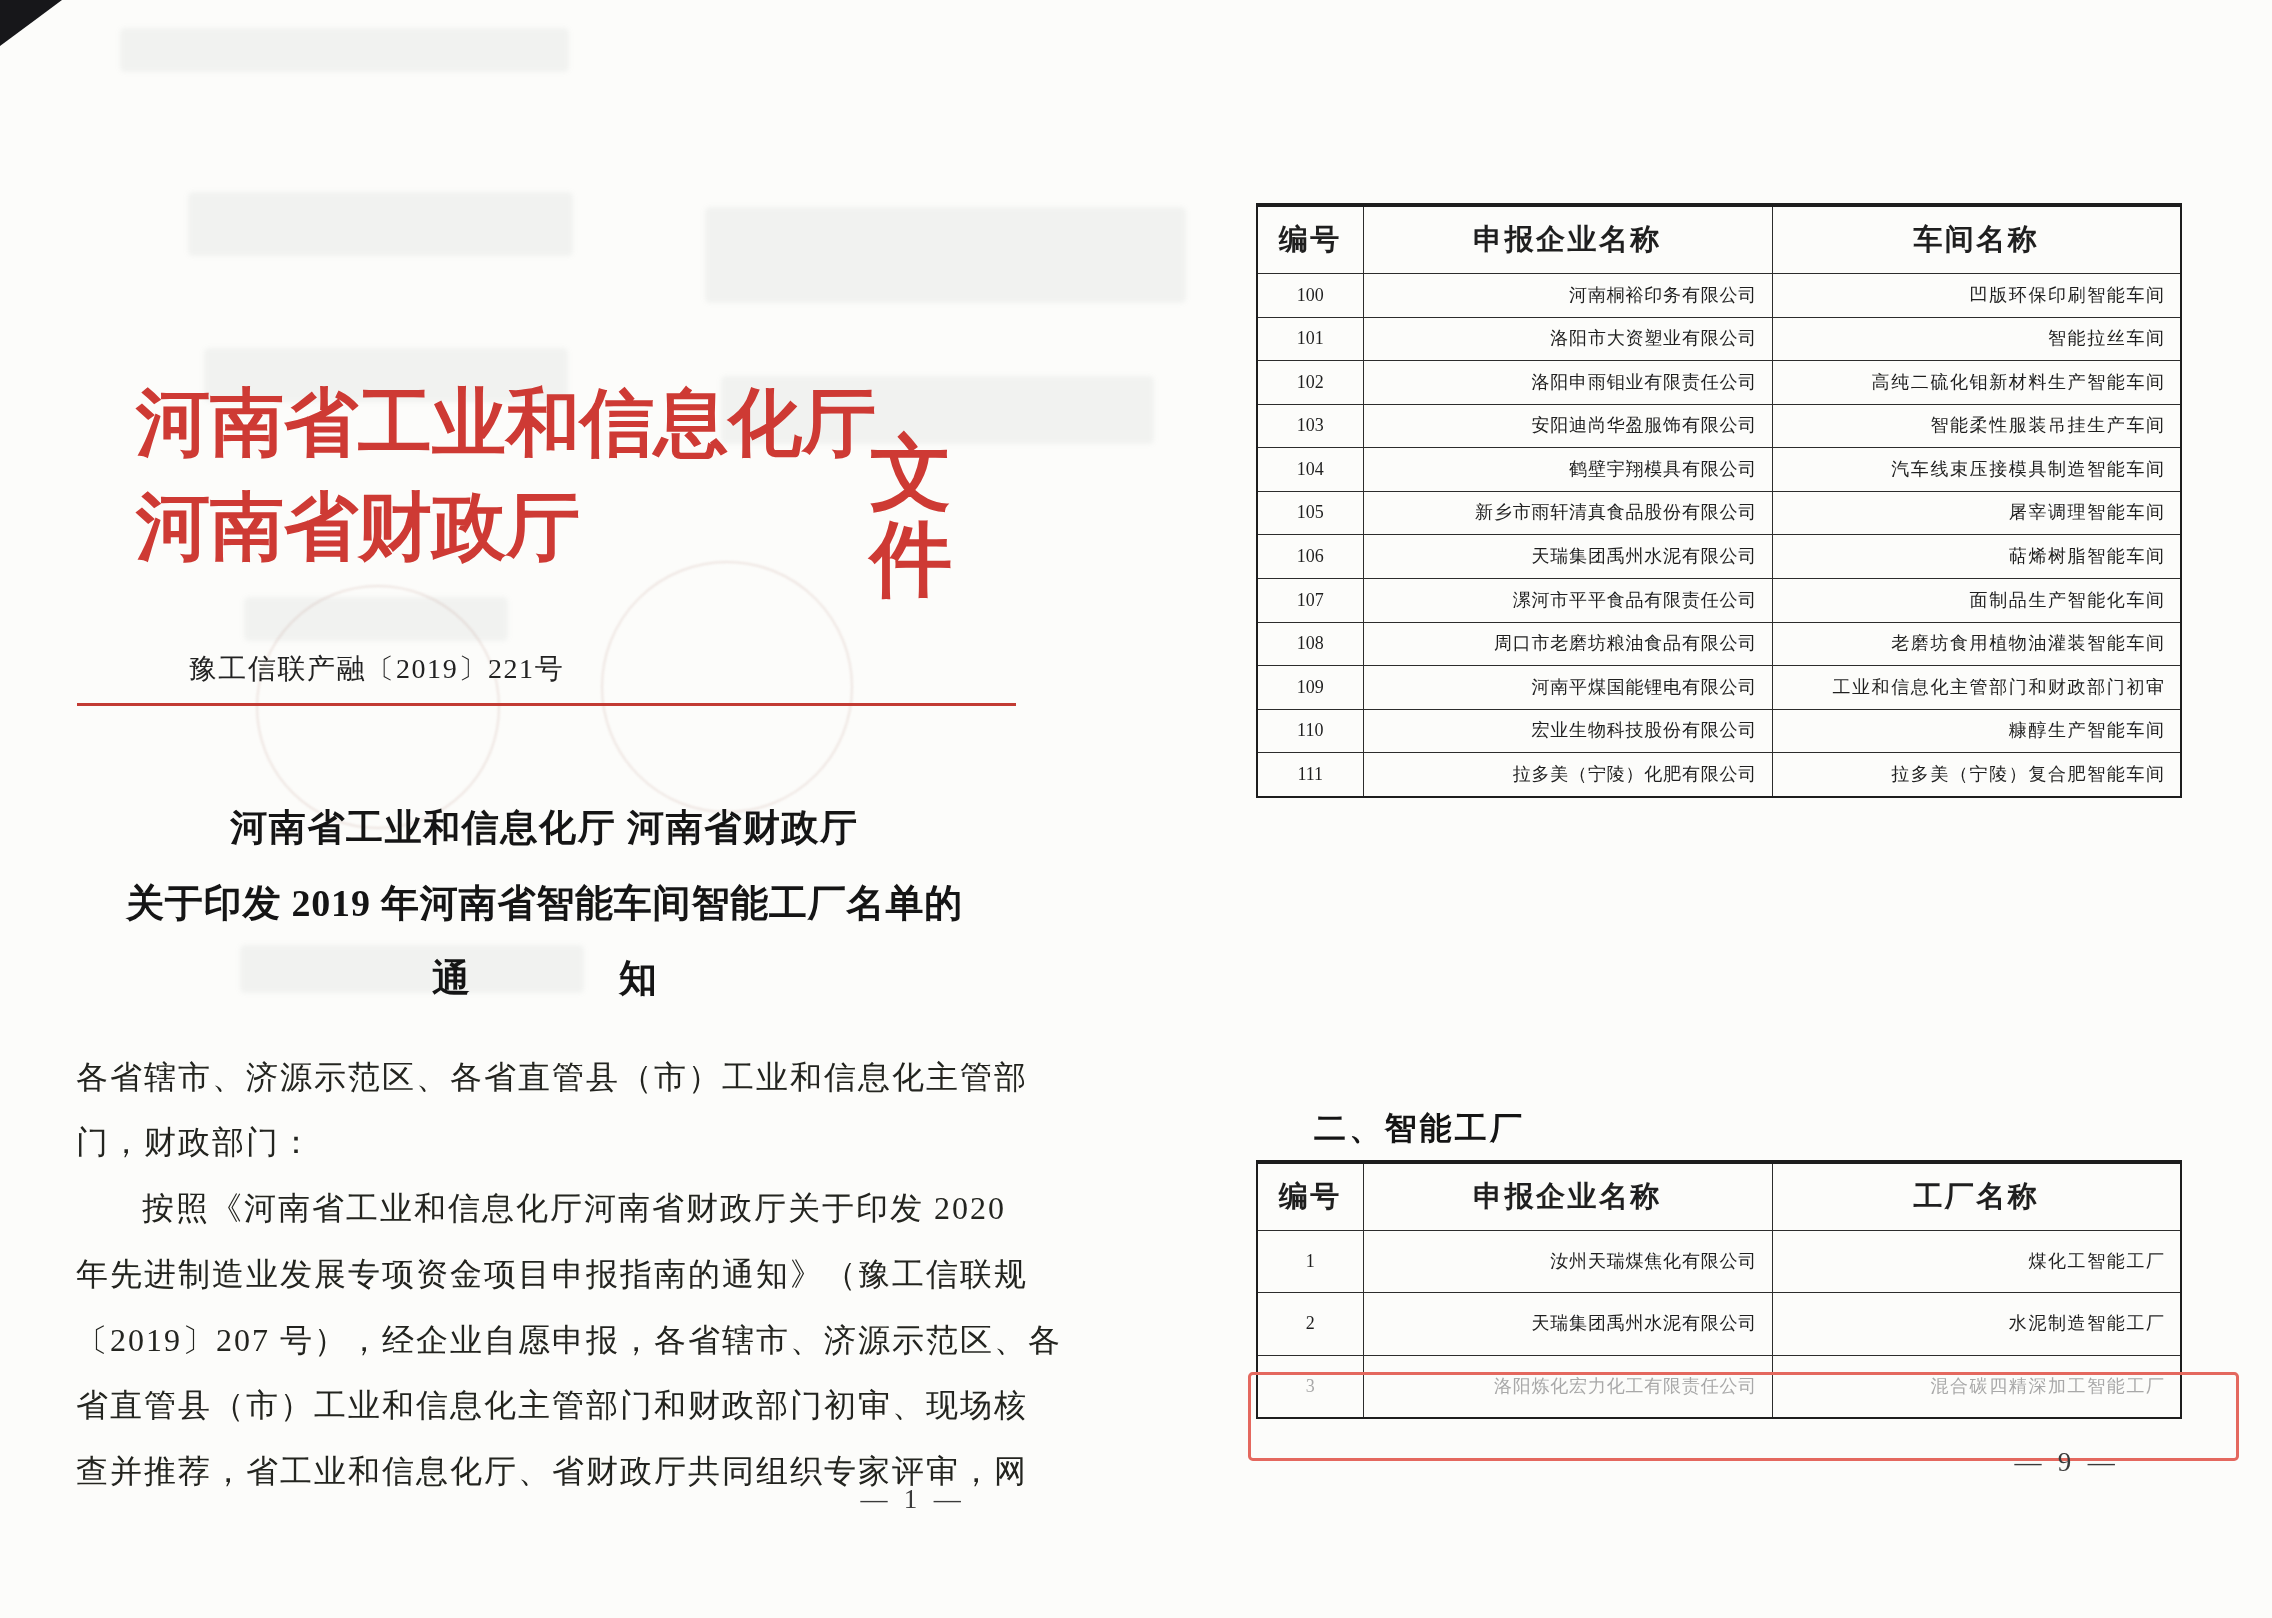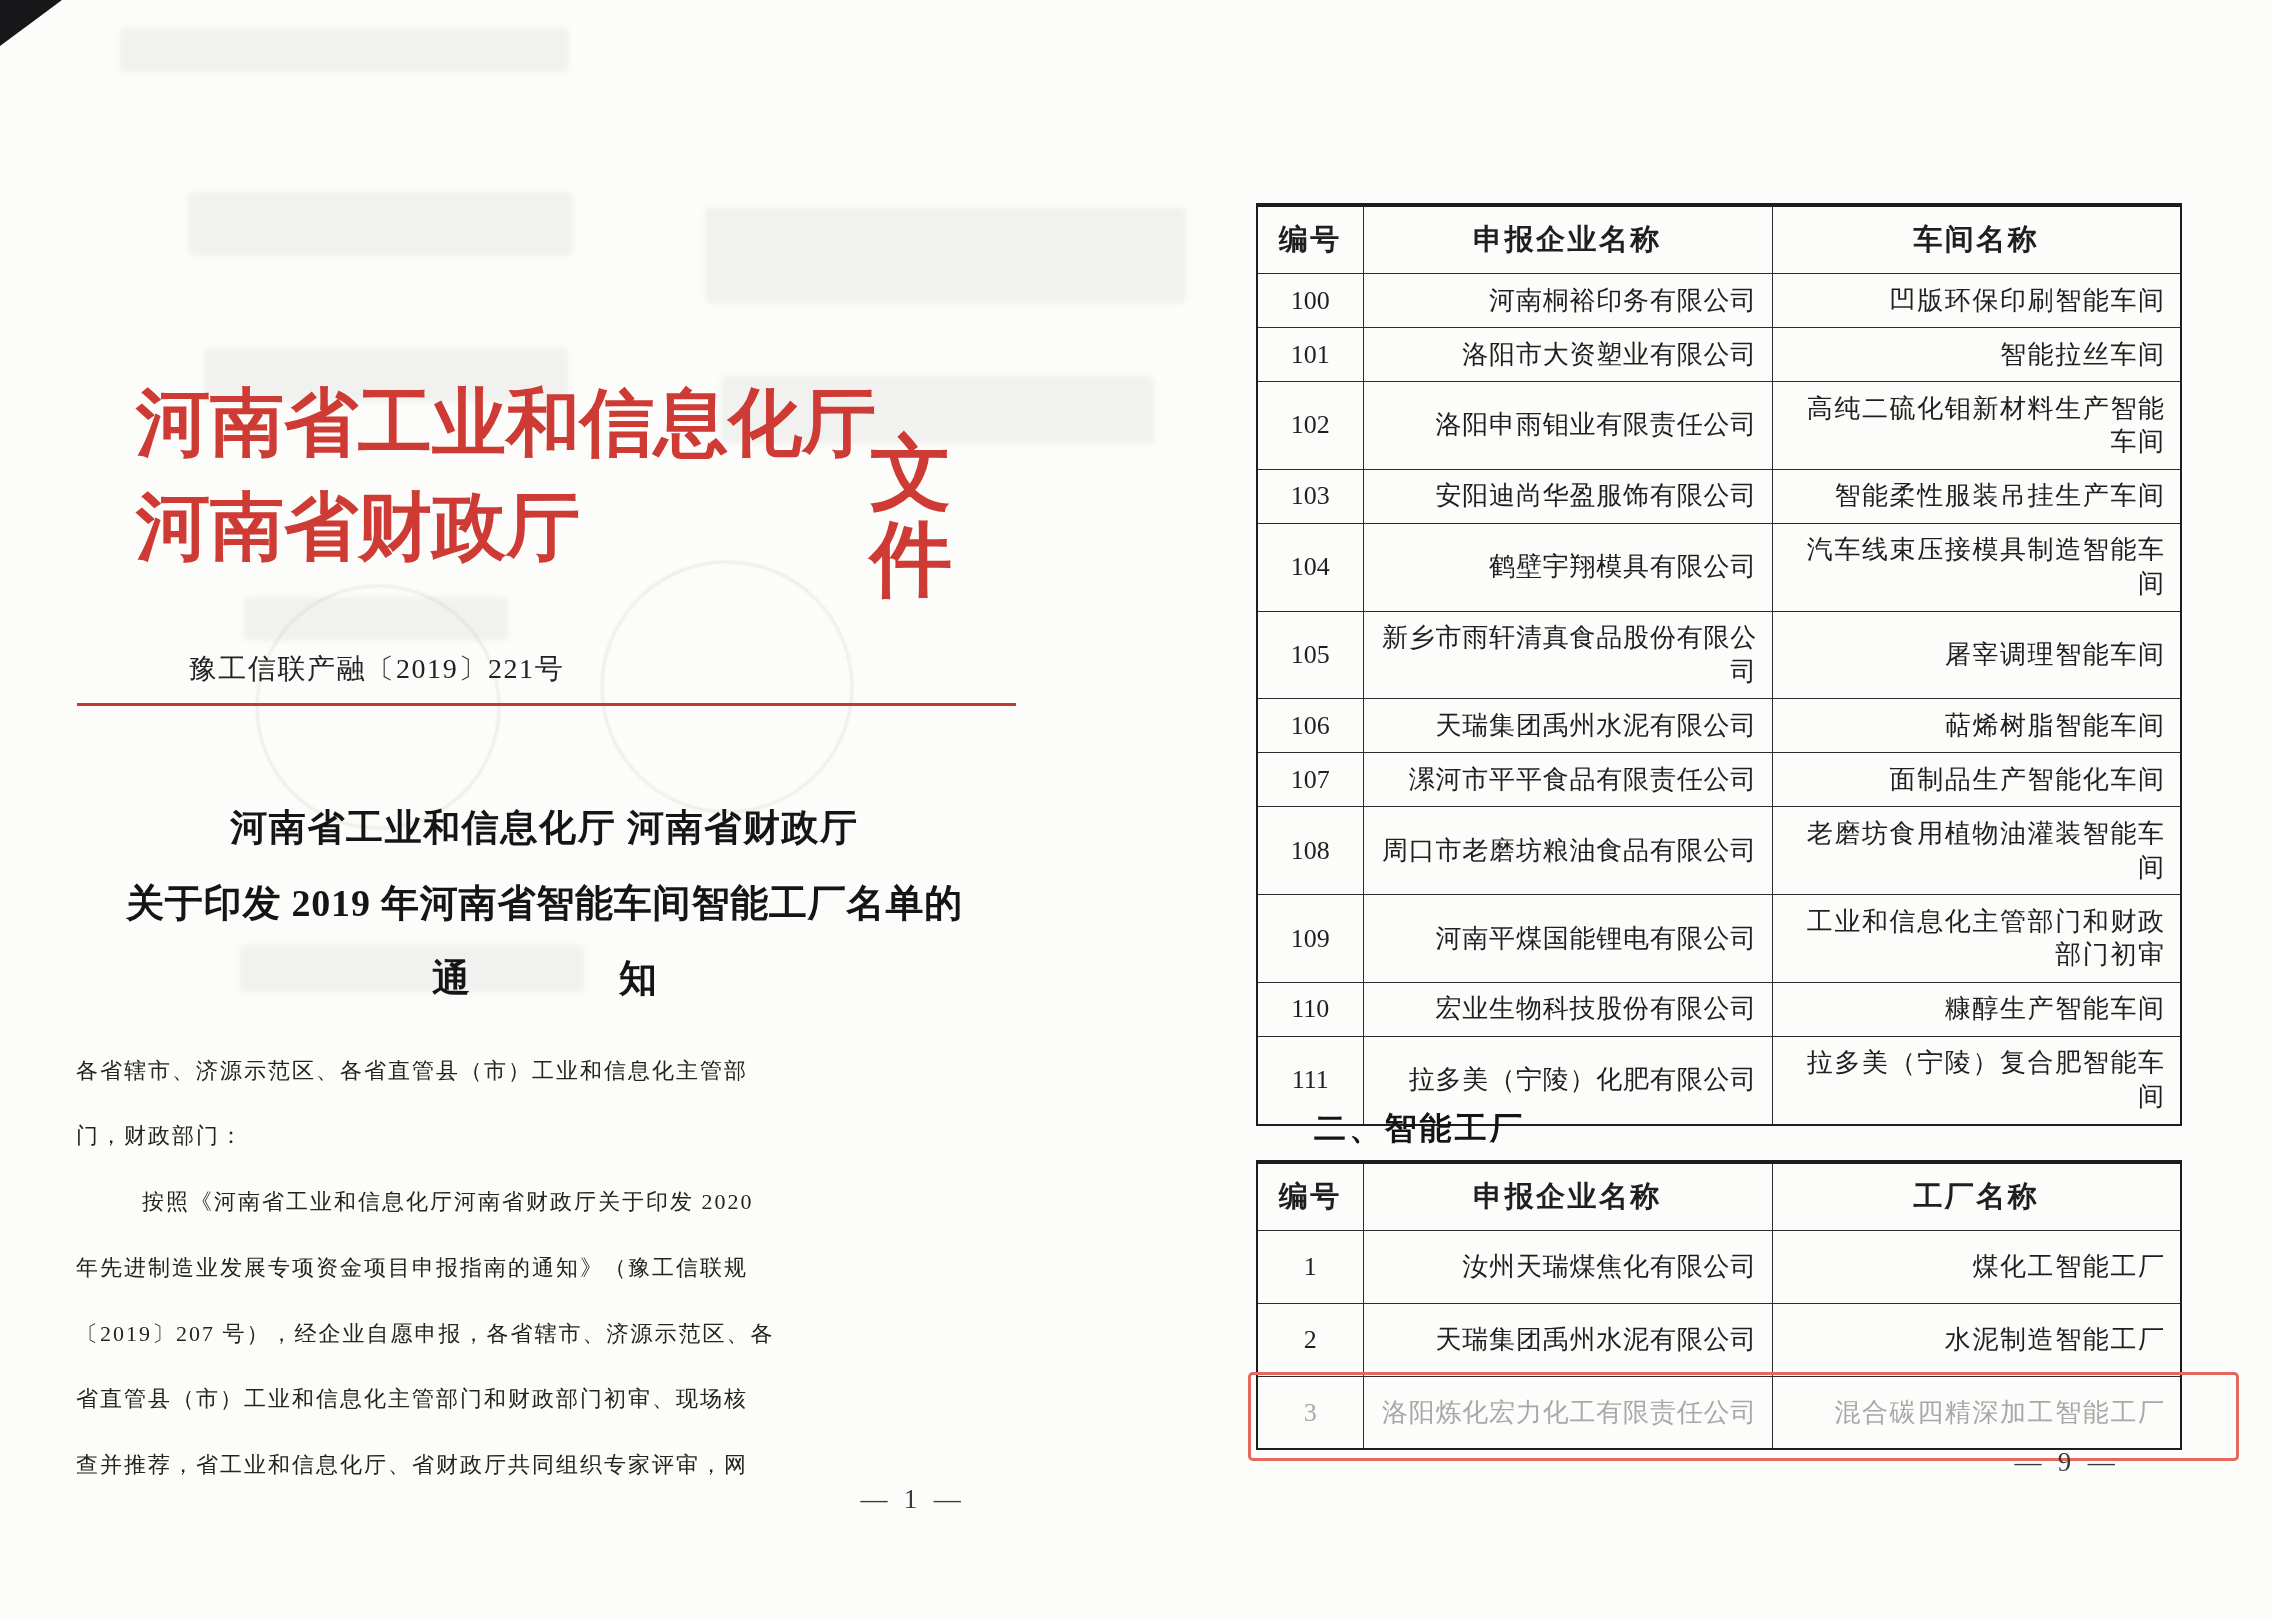--- a/index.html
+++ b/index.html
@@ -50,21 +50,21 @@
   .doc-title{
     left:76px;width:937px;text-align:center;
     font-weight:bold;color:#151515;
   }
   .doc-title.t1{top:803px;font-size:37px;letter-spacing:1.6px;}
   .doc-title.t2{top:878px;font-size:38px;letter-spacing:0.8px;}
   .doc-title.t3{top:953px;font-size:38px;display:flex;justify-content:center;gap:149px;}
 
   
   .body-line{
-    left:76px;width:939px;font-size:22px;color:#23241f;
+    left:76px;width:939px;font-size:32px;color:#23241f;
     letter-spacing:2px;white-space:nowrap;
   }
   .body-line.indent{padding-left:66px;}
   .page-footer{
     font-size:27px;color:#3a3a3a;letter-spacing:4.8px;text-align:center;
   }
 
   
   .doc-table{
     border-collapse:collapse;table-layout:fixed;
@@ -75,21 +75,21 @@
     font-family:"Liberation Serif","DejaVu Serif",serif;
     vertical-align:middle;
     text-align:right;
   }
   .doc-table{border:2.4px solid #1d1d1d;border-top-width:4px;}
   .doc-table th{
     font-size:29px;font-weight:bold;text-align:center;
     padding:13px 4.8px;letter-spacing:2.4px;
   }
   .doc-table td{
-    font-size:26px;line-height:1.3;padding:9.6px 14.4px;
+    font-size:18px;line-height:1.3;padding:9.6px 14.4px;
   }
   .doc-table td.c-no{text-align:center;letter-spacing:0;padding:9.6px 3.2px;}
   .doc-table td.c-company{letter-spacing:0.8px;}
   .doc-table td.c-name{letter-spacing:1.6px;}
   #table2 td{padding-top:19px;padding-bottom:19px;}
   .row-highlight td{color:#a8a8a8;}
   .section-heading{
     left:1314px;top:1107px;font-size:32px;font-weight:bold;
     letter-spacing:3.2px;color:#141414;
   }

